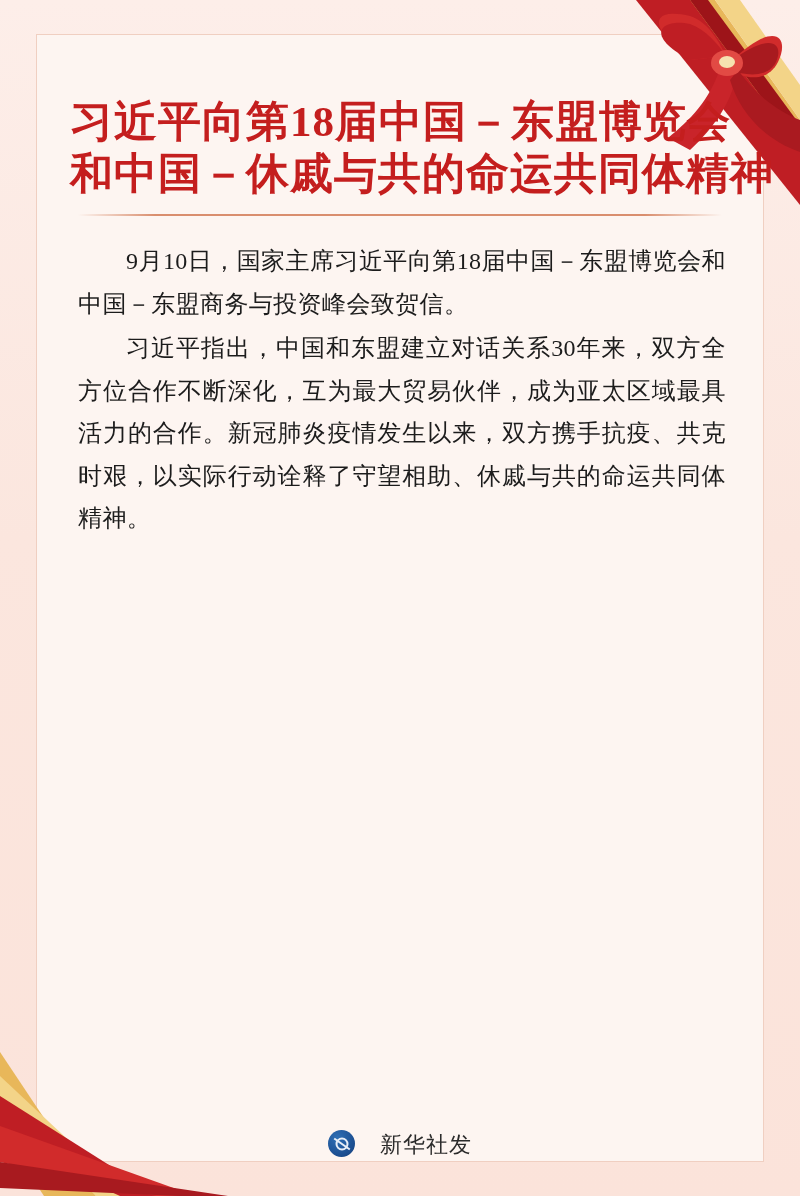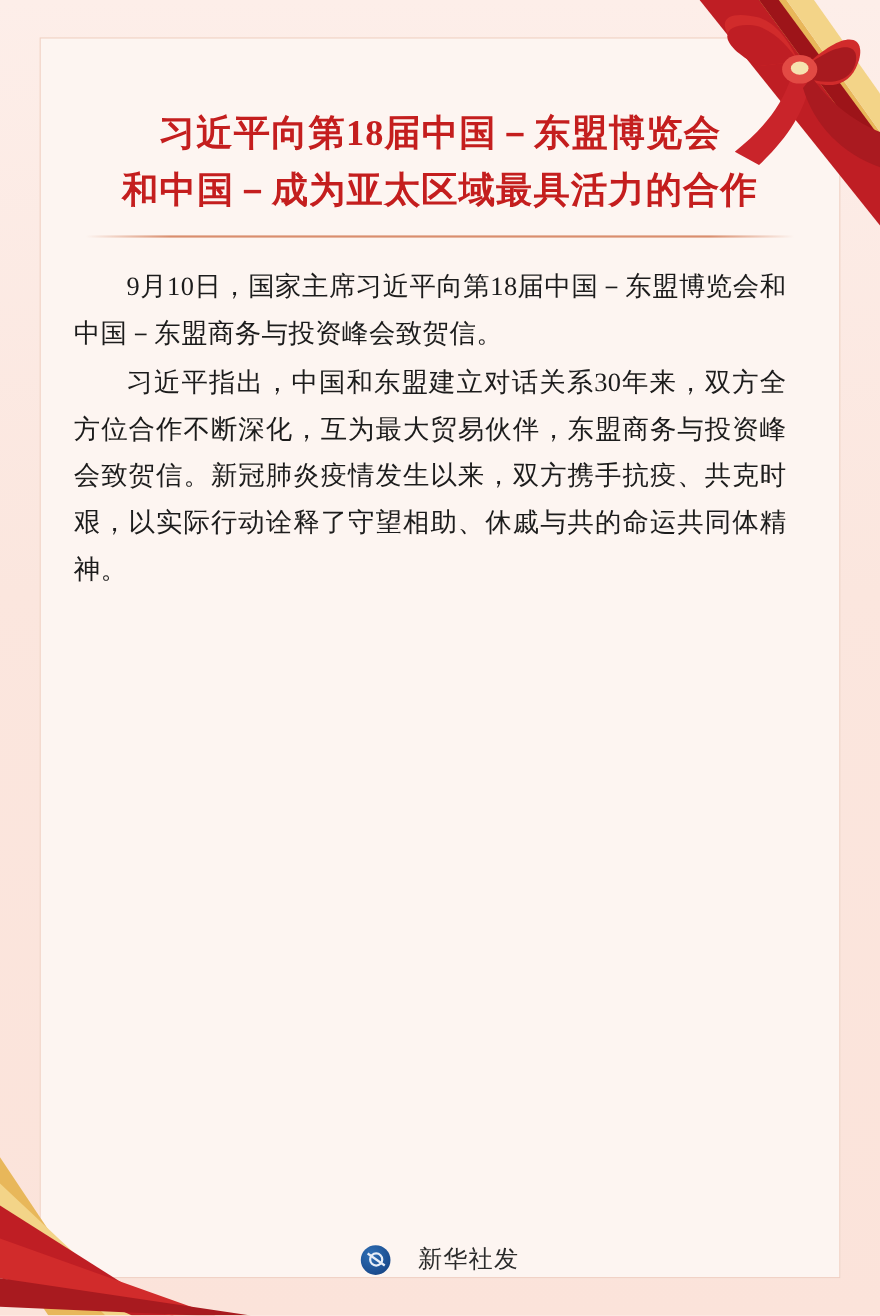--- a/index.html
+++ b/index.html
@@ -57,40 +57,40 @@
   .title-wrap {
     position: absolute;
     left: 70px;
     top: 96px;
     width: 660px;
     text-align: center;
   }
   .title-line {
     font-family: "Liberation Serif", "DejaVu Serif", serif;
     font-weight: bold;
-    font-size: 33px;
+    font-size: 43px;
     line-height: 52px;
     color: #c41e1e;
     letter-spacing: 1px;
     white-space: nowrap;
   }
 
   .title-rule {
     position: absolute;
     left: 78px;
     top: 214px;
     width: 644px;
     height: 2px;
     background: linear-gradient(90deg, rgba(214,126,90,0) 0%, #d98e6e 12%, #d98e6e 88%, rgba(214,126,90,0) 100%);
   }
 
   
   .body-wrap {
     position: absolute;
-    left: 67px;
+    left: 78px;
     top: 240px;
     width: 648px;
   }
   .para {
     font-family: "Liberation Serif", "DejaVu Serif", serif;
     font-size: 24px;
     line-height: 42.5px;
     color: #1c1c1c;
     text-align: justify;
     text-indent: 2em;
@@ -98,21 +98,21 @@
     letter-spacing: 0.4px;
   }
 
   
   .footer {
     position: absolute;
     left: 0;
     bottom: 36px;
     width: 800px;
     display: flex;
-    align-items: center;
+    align-items: flex-start;
     justify-content: center;
     gap: 25px;
   }
   .footer-logo {
     width: 27px;
     height: 27px;
     border-radius: 50%;
     background: radial-gradient(circle at 35% 30%, #2f6fb5 0%, #1b4d8f 70%, #123a6e 100%);
     position: relative;
     flex: 0 0 auto;
@@ -181,28 +181,28 @@
       <polygon points="0,86 96,230 44,230 0,164" fill="#e8b75a"></polygon>
       <polygon points="0,110 128,230 96,230 0,140" fill="#f3d488"></polygon>
       <polygon points="0,130 158,230 120,230 0,175" fill="#bf1e24"></polygon>
       <polygon points="0,160 196,230 156,230 0,196" fill="#d12b2b"></polygon>
       <polygon points="0,196 228,230 180,230 0,222" fill="#a81a1f"></polygon>
     </svg>
   </div>
 
   <div class="title-wrap">
     <div class="title-line">习近平向第18届中国－东盟博览会</div>
-    <div class="title-line">和中国－成为亚太区域最具活力的合作</div>
+    <div class="title-line">和中国－休戚与共的命运共同体精神</div>
   </div>
 
   <div class="title-rule"></div>
 
   <div class="body-wrap">
     <p class="para">9月10日，国家主席习近平向第18届中国－东盟博览会和中国－东盟商务与投资峰会致贺信。</p>
-    <p class="para">习近平指出，中国和东盟建立对话关系30年来，双方全方位合作不断深化，互为最大贸易伙伴，东盟商务与投资峰会致贺信。新冠肺炎疫情发生以来，双方携手抗疫、共克时艰，以实际行动诠释了守望相助、休戚与共的命运共同体精神。</p>
+    <p class="para">习近平指出，中国和东盟建立对话关系30年来，双方全方位合作不断深化，互为最大贸易伙伴，成为亚太区域最具活力的合作。新冠肺炎疫情发生以来，双方携手抗疫、共克时艰，以实际行动诠释了守望相助、休戚与共的命运共同体精神。</p>
   </div>
 
   <div class="footer">
     <div class="footer-logo"></div>
     <div class="footer-text">新华社发</div>
   </div>
 
 </div>
 
 </body></html>

